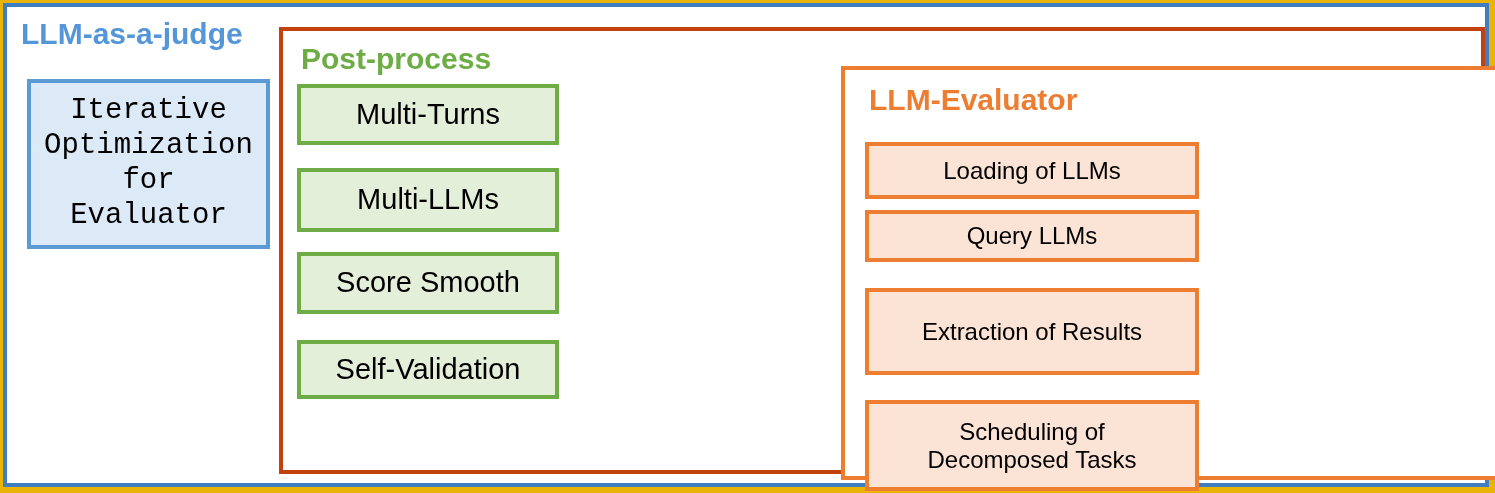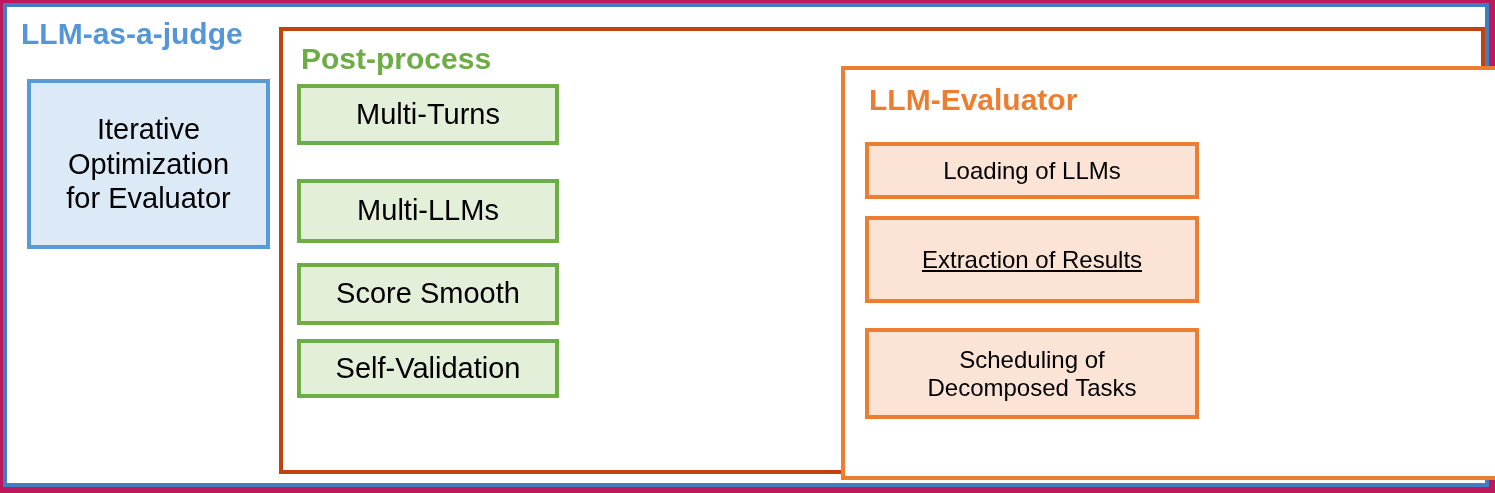--- a/index.html
+++ b/index.html
@@ -8,21 +8,21 @@
     background: #ffffff;
   }
   body {
     font-family: "Liberation Sans", sans-serif;
   }
 
   #canvas {
     position: relative;
     width: 1495px;
     height: 493px;
-    background: #be185d;
+    background: #eab308;
     overflow: hidden;
   }
 
   
   .outer-blue {
     position: absolute;
     left: 3px;
     top: 3px;
     width: 1486px;
     height: 484px;
@@ -70,20 +70,21 @@
     border: 4px solid #5B9BD5;
     background: #DCE9F6;
     display: flex;
     align-items: center;
     justify-content: center;
     text-align: center;
     font-size: 29px;
     color: #000000;
     line-height: 1.20;
     padding: 0 16px;
+    font-family: Liberation Mono, monospace;
   }
 
   
   .green-box {
     position: absolute;
     left: 272px;
     top: 20px;
     width: 1206px;
     height: 447px;
     box-sizing: border-box;
@@ -150,32 +151,33 @@
     <div class="title title-blue">LLM-as-a-judge</div>
 
     <div class="opt-box">Iterative Optimization for Evaluator</div>
 
     <div class="green-box">
 
       <div class="title title-green">Post-process</div>
 
       <div class="green-items">
         <div class="item item-green" style="height:61px;">Multi-Turns</div>
-        <div class="item item-green" style="height:64px; margin-top:34px;">Multi-LLMs</div>
+        <div class="item item-green" style="height:64px; margin-top:23px;">Multi-LLMs</div>
         <div class="item item-green" style="height:62px; margin-top:20px;">Score Smooth</div>
-        <div class="item item-green" style="height:59px; margin-top:14px;">Self-Validation</div>
+        <div class="item item-green" style="height:59px; margin-top:26px;">Self-Validation</div>
       </div>
 
       <div class="orange-box">
 
         <div class="title title-orange">LLM-Evaluator</div>
 
         <div class="orange-items">
           <div class="item item-orange" style="height:57px;">Loading of LLMs</div>
-          <div class="item item-orange" style="height:87px; margin-top:17px;text-decoration:underline;">Extraction of Results</div>
+          <div class="item item-orange" style="height:52px; margin-top:11px;">Query LLMs</div>
+          <div class="item item-orange" style="height:87px; margin-top:26px;">Extraction of Results</div>
           <div class="item item-orange" style="height:91px; margin-top:25px;">Scheduling of Decomposed Tasks</div>
         </div>
 
       </div>
 
     </div>
 
   </div>
 
 </div>

